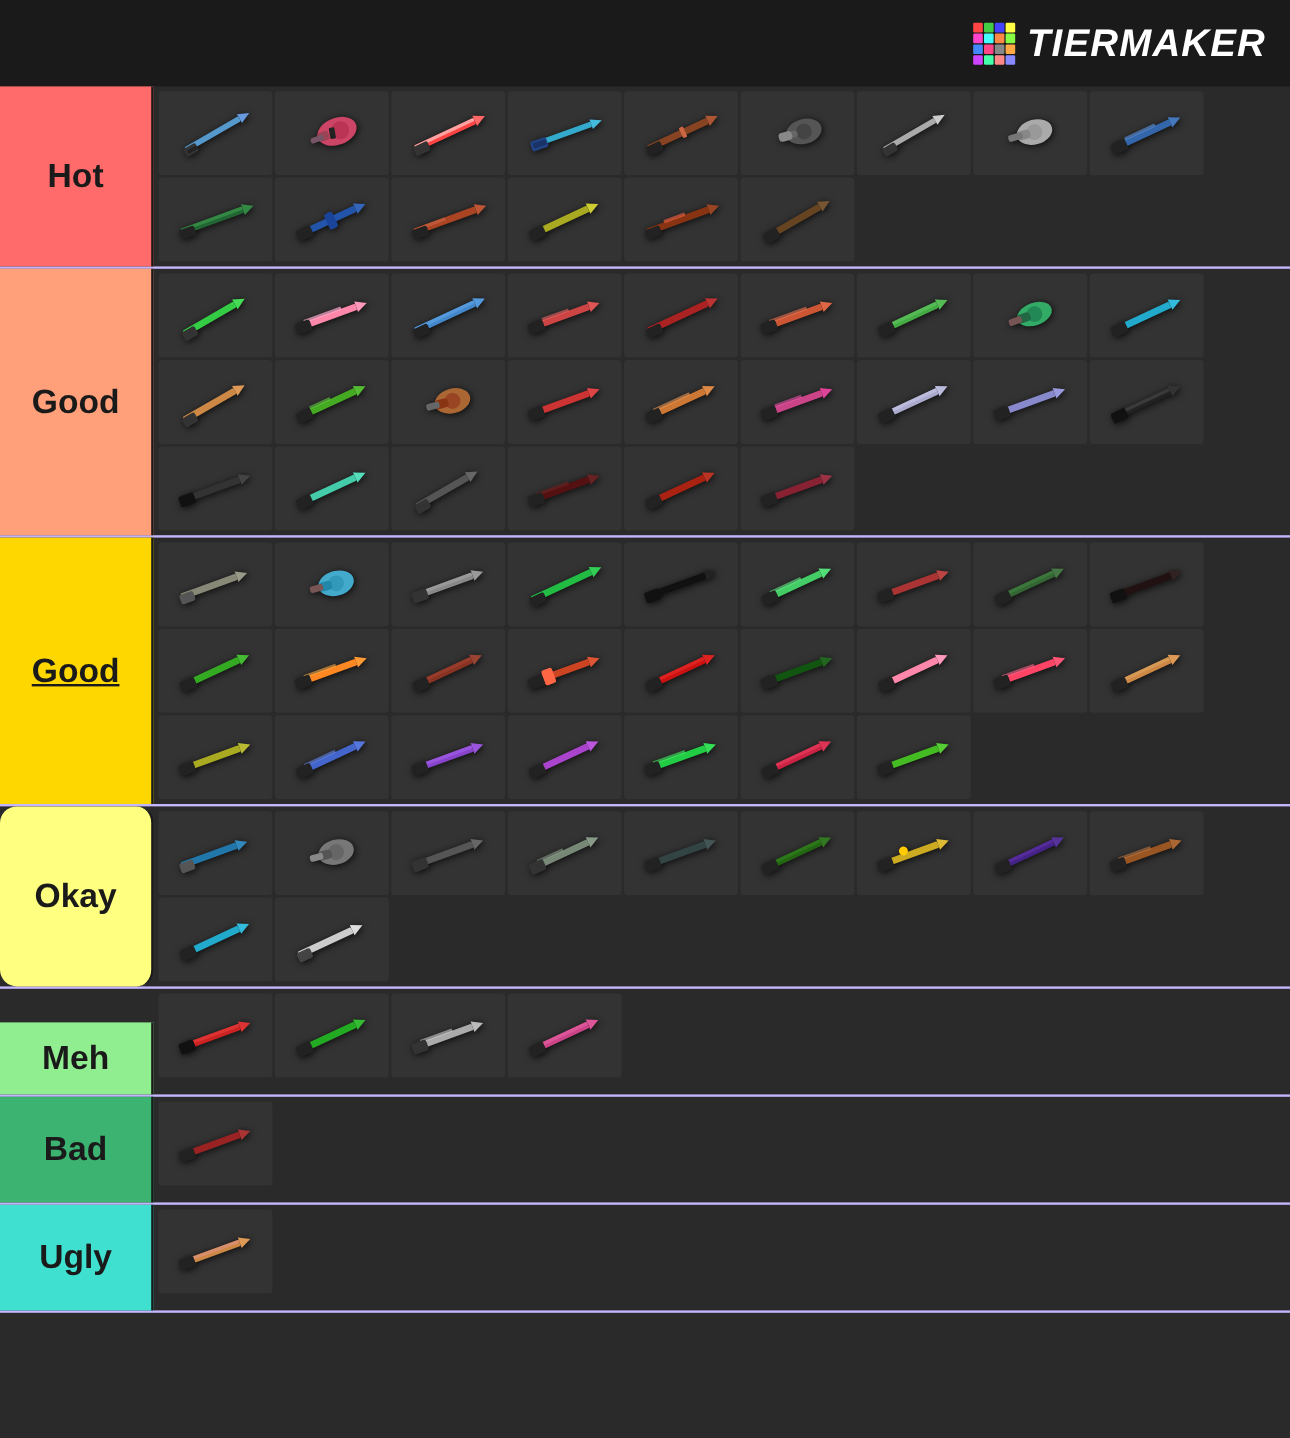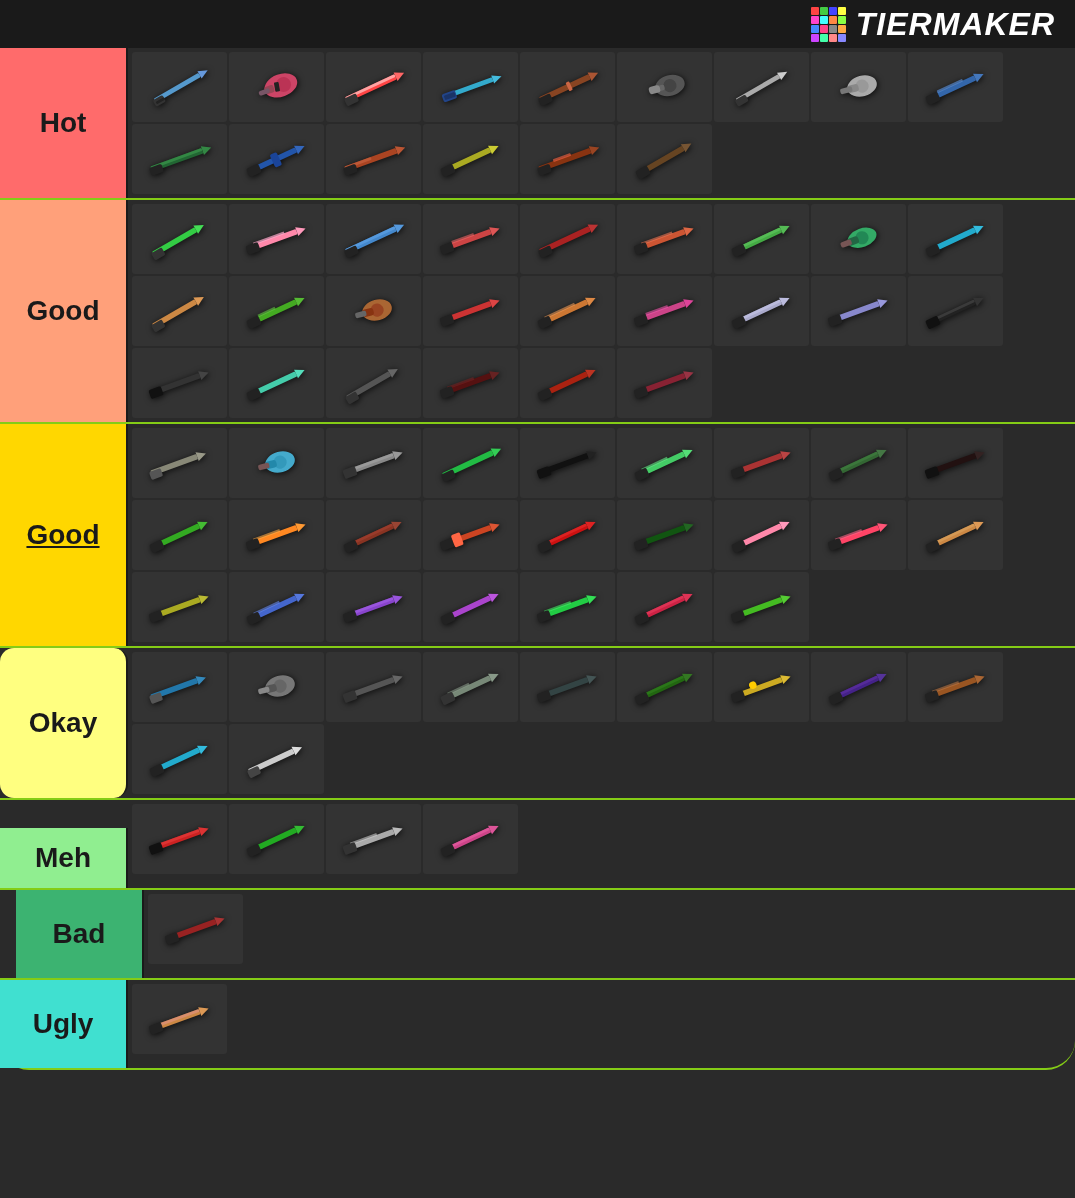--- a/index.html
+++ b/index.html
@@ -10,21 +10,21 @@
       font-family: Arial, sans-serif;
     }
 
     .tier-table {
       width: 1075px;
     }
 
     .tier-row {
       display: flex;
       flex-direction: row;
-      border-bottom: 2px solid #84cc16;
+      border-bottom: 2px solid #c4b5fd;
       min-height: 130px;
     }
 
     .tier-label {
       width: 128px;
       min-width: 128px;
       display: flex;
       align-items: center;
       justify-content: center;
       font-size: 28px;
@@ -49,21 +49,21 @@
       display: flex;
       align-items: center;
       justify-content: center;
       background: #333;
       border-radius: 3px;
       overflow: hidden;
     }
 
     
     .header {
-      height: 48px;
+      height: 72px;
       background: #1a1a1a;
       display: flex;
       align-items: center;
       justify-content: flex-end;
       padding-right: 20px;
     }
 
     .logo-text {
       font-size: 32px;
       font-weight: 900;
@@ -101,22 +101,22 @@
       width: 75px;
       height: 55px;
       filter: drop-shadow(1px 1px 3px rgba(0,0,0,0.8));
     }
 
     .row-hot { min-height: 145px; }
     .row-great { min-height: 210px; }
     .row-good { min-height: 210px; }
     .row-okay { min-height: 145px; }
     .row-meh { min-height: 90px; }
-    .row-bad { min-height: 90px; padding-left: 16px; }
-    .row-ugly { min-height: 90px; border-radius: 29px; }
+    .row-bad { min-height: 90px; }
+    .row-ugly { min-height: 90px; }
   </style>
 </head>
 <body>
 
 <div class="header">
   <div class="logo-grid">
     <div class="logo-pixel" style="background:#FF4444"></div>
     <div class="logo-pixel" style="background:#44CC44"></div>
     <div class="logo-pixel" style="background:#4444FF"></div>
     <div class="logo-pixel" style="background:#FFFF44"></div>

